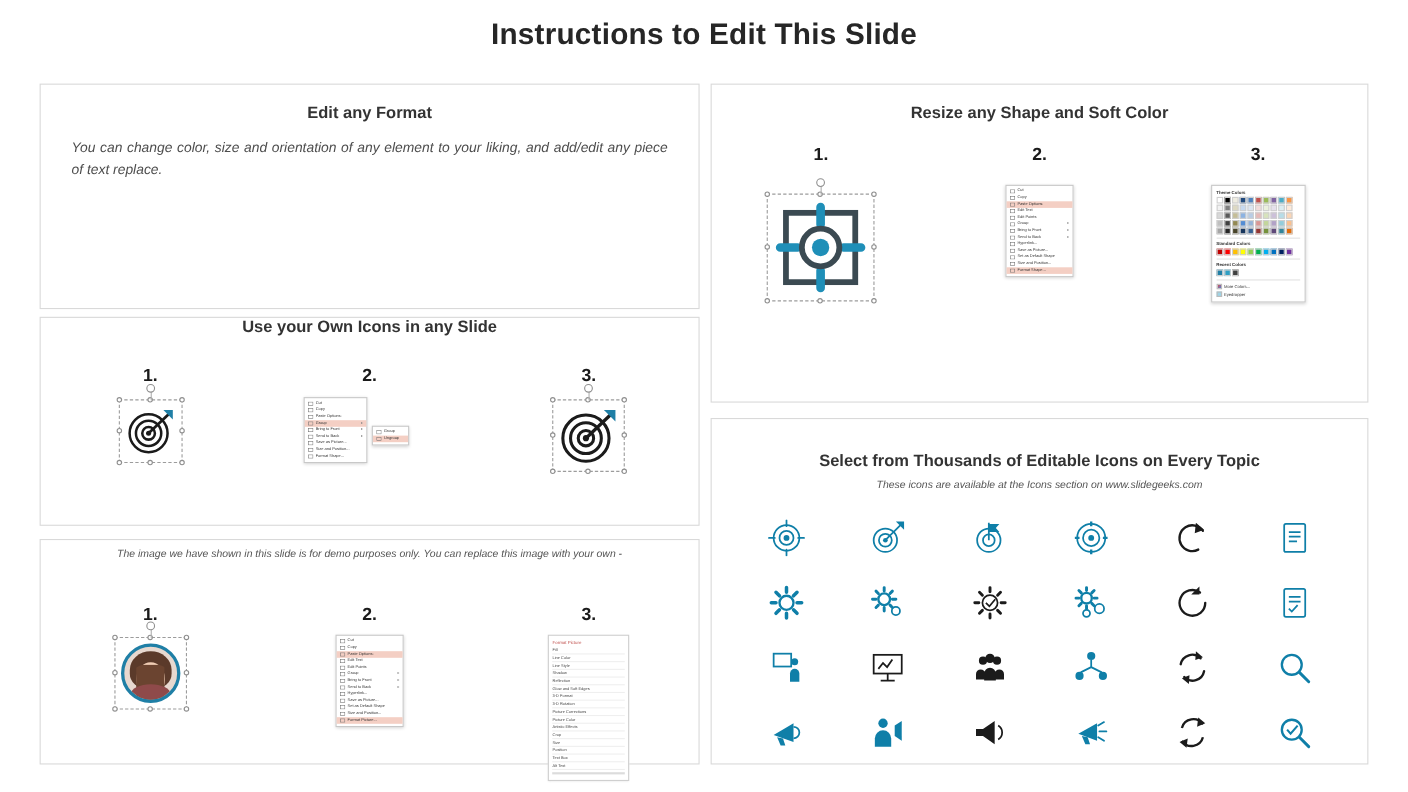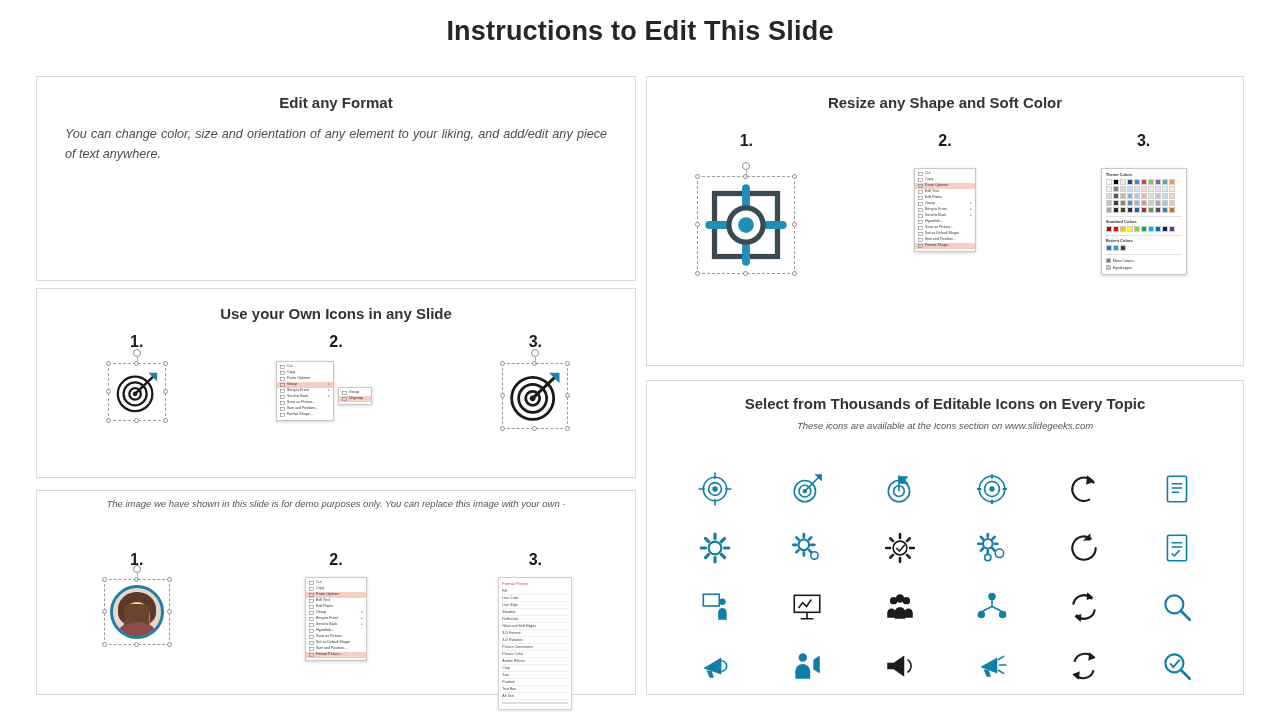--- a/index.html
+++ b/index.html
@@ -40,41 +40,41 @@
   .para {
     margin: 0 28px;
     font-size: 12.6px; font-style: italic; color: #4d4d4d;
     text-align: justify; line-height: 1.55;
   }
   .para.first { margin-top: 30px; }
   .para.second { margin-top: 14px; }
 
   
   #panel-own-icons { left: 36px; top: 288px; width: 600px; height: 190px; }
-  #panel-own-icons .panel-title { margin-top: 16px; }
+  #panel-own-icons .panel-title { }
 
   .step-row {
     position: absolute; left: 0; width: 100%;
     display: flex; justify-content: space-around; align-items: flex-start;
   }
   .step { display: flex; flex-direction: column; align-items: center; width: 170px; }
   .step-num { font-size: 16px; font-weight: bold; color: #1a1a1a; }
 
   
   #panel-replace-image { left: 36px; top: 490px; width: 600px; height: 205px; }
   #panel-replace-image .panel-title { margin-top: 14px; }
   #panel-replace-image .panel-sub { margin-top: 7px; }
 
   
   #panel-resize { left: 646px; top: 76px; width: 598px; height: 290px; }
   #panel-resize .panel-title { margin-top: 17px; }
 
   
   #panel-icon-library { left: 646px; top: 380px; width: 598px; height: 315px; }
-  #panel-icon-library .panel-title { margin-top: 14px; }
+  #panel-icon-library .panel-title { margin-top: 30px; }
   #panel-icon-library .panel-sub { margin-top: 8px; }
 
   .icon-grid {
     position: absolute; left: 22px; top: 78px; width: 554px;
     display: grid; grid-template-columns: repeat(6, 1fr); grid-auto-rows: 59px;
     justify-items: center; align-items: center;
   }
   .lib-icon { width: 34px; height: 34px; color: #0f7fa8; }
   .lib-icon svg { width: 100%; height: 100%; display: block; }
 
@@ -149,21 +149,21 @@
 </style>
 </head>
 <body>
 
 <div class="slide">
 
   <div class="slide-title">Instructions to Edit This Slide</div>
 
   <div class="panel" id="panel-edit-shape">
     <div class="panel-title">Edit any Format</div>
-    <p class="para second">You can change color, size and orientation of any element to your liking, and add/edit any piece of text anywhere.</p>
+    <p class="para second">You can change color, size and orientation of any element to your liking, and add/edit any piece of text replace.</p>
   </div>
 
   <div class="panel" id="panel-own-icons">
     <div class="panel-title">Use your Own Icons in any Slide</div>
 
     <div class="step-row" style="top:44px;">
 
       <div class="step">
         <div class="step-num">1.</div>
         <div style="margin-top:12px;">

